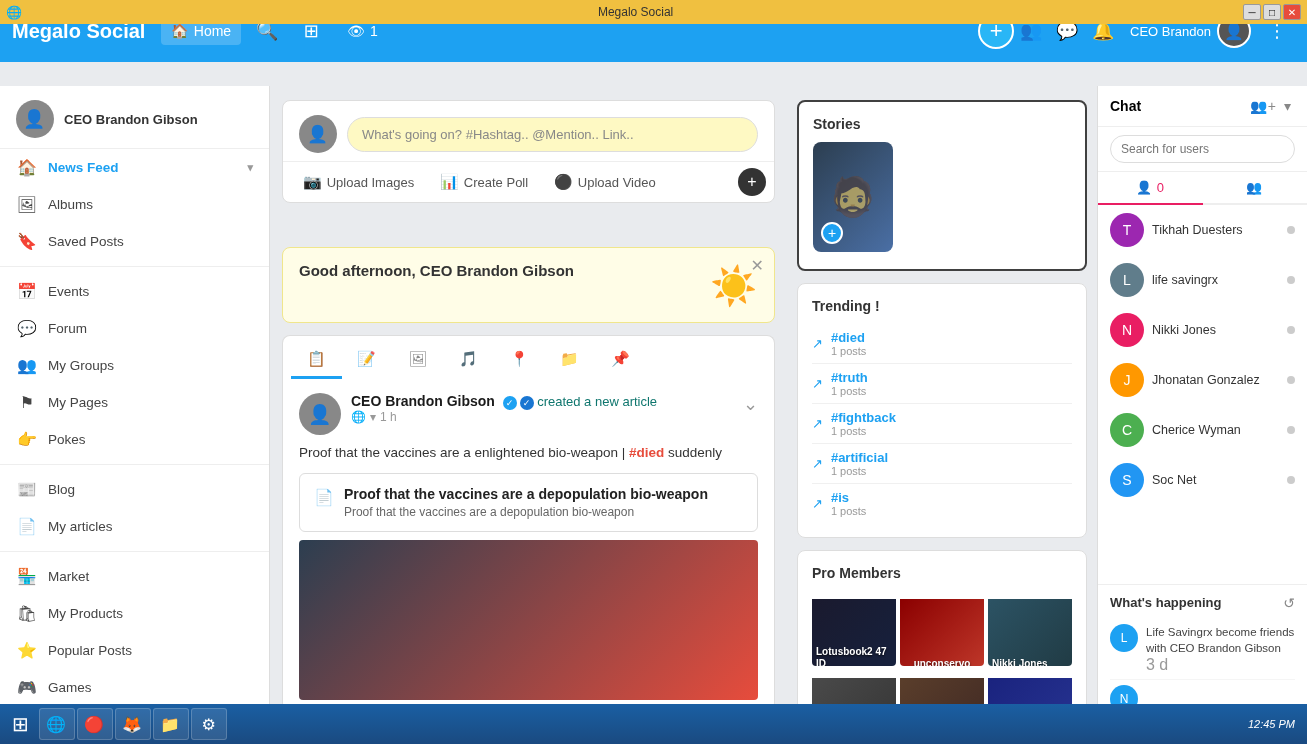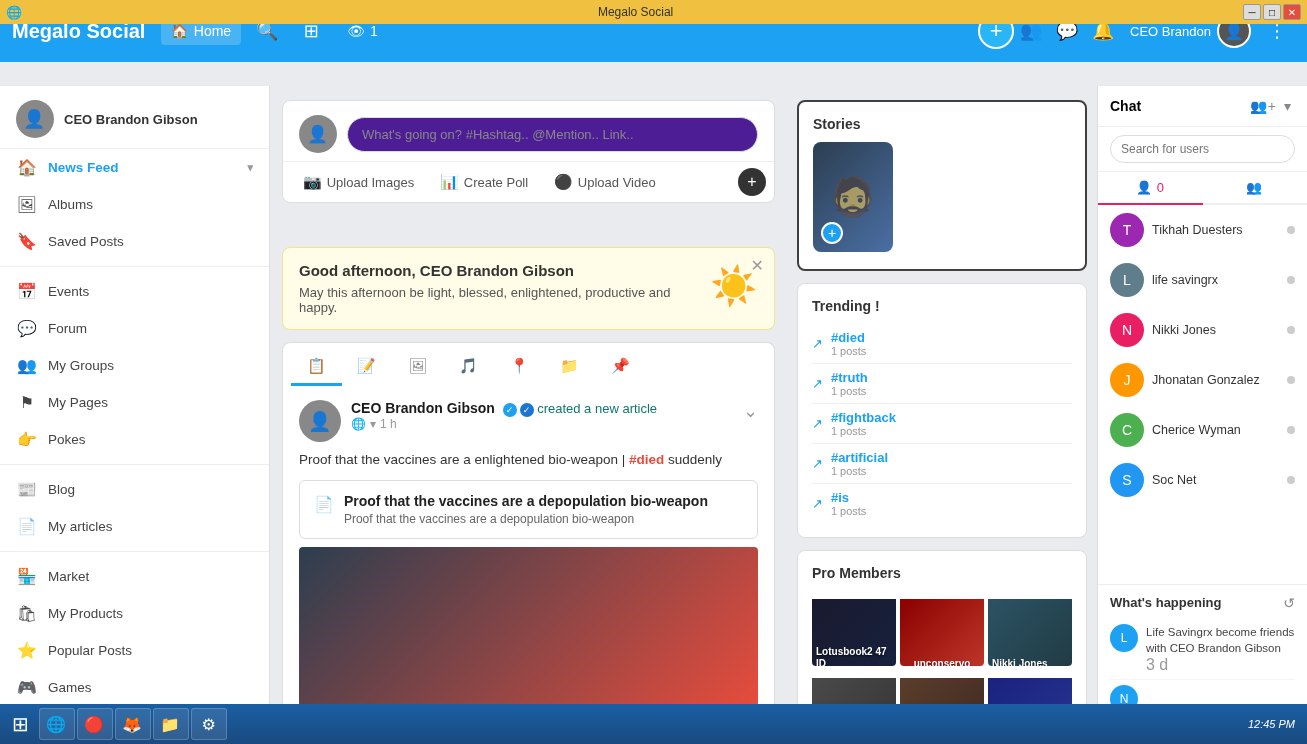--- a/index.html
+++ b/index.html
@@ -144,21 +144,21 @@
       font-size: 17px; color: white; overflow: hidden;
     }
     .composer-input {
       flex: 1;
       border: 1px solid #ddd;
       border-radius: 20px;
       padding: 9px 14px;
       color: #888;
       font-size: 13px;
       cursor: text;
-      background: #4c1d95;
+      background: #fef9c3;
     }
     .composer-actions {
       display: flex;
       align-items: center;
       border-top: 1px solid #eee;
       padding: 4px 8px;
       gap: 2px;
     }
     .composer-action-btn {
       display: flex; align-items: center; gap: 5px;
@@ -671,21 +671,20 @@
             <span class="composer-action-icon">⚫</span>
             <span>Upload Video</span>
           </button>
           <button class="composer-more-btn">+</button>
         </div>
       </div>
 
       <div class="greeting-card">
         <div class="greeting-text">
           <h4>Good afternoon, CEO Brandon Gibson</h4>
-          <p>May this afternoon be light, blessed, enlightened, productive and happy.</p>
         </div>
         <div class="greeting-emoji">☀️</div>
         <button class="greeting-close">✕</button>
       </div>
 
       <div class="post-tabs">
         <div class="post-tab active">📋</div>
         <div class="post-tab">📝</div>
         <div class="post-tab">🖼</div>
         <div class="post-tab">🎵</div>

